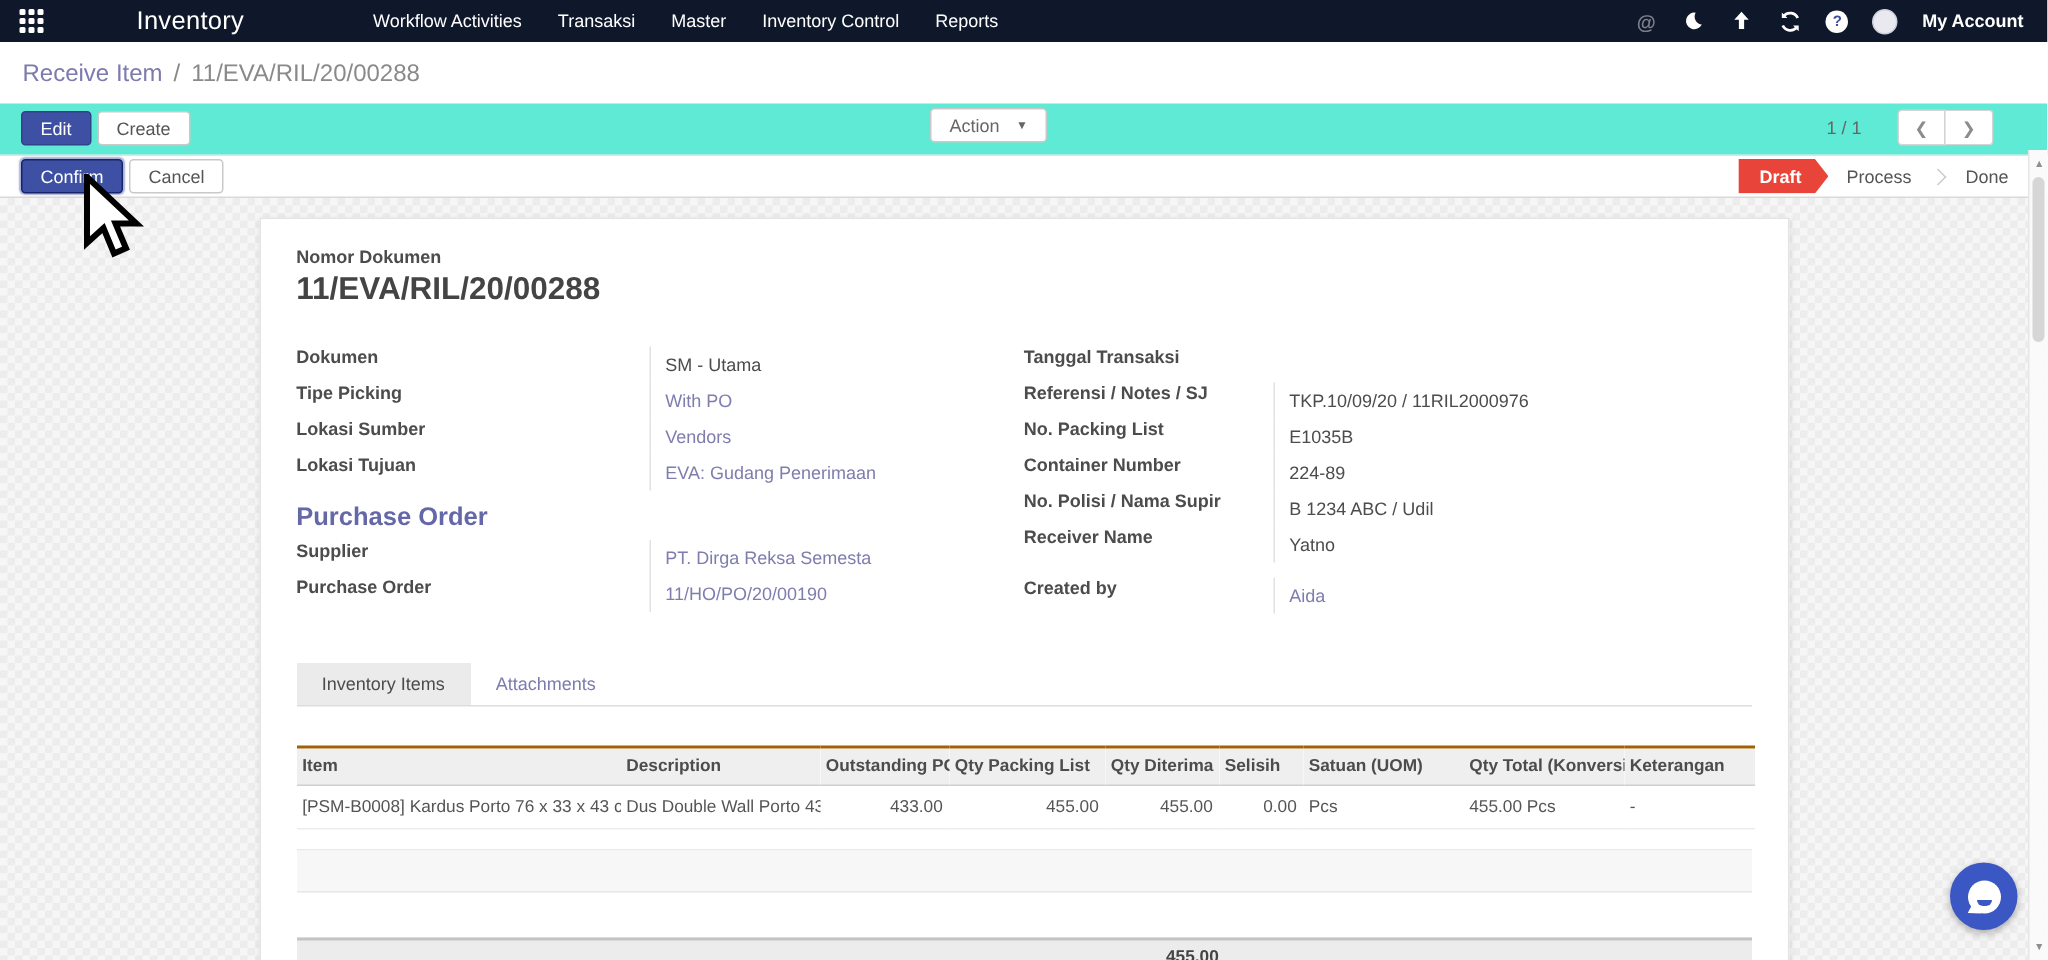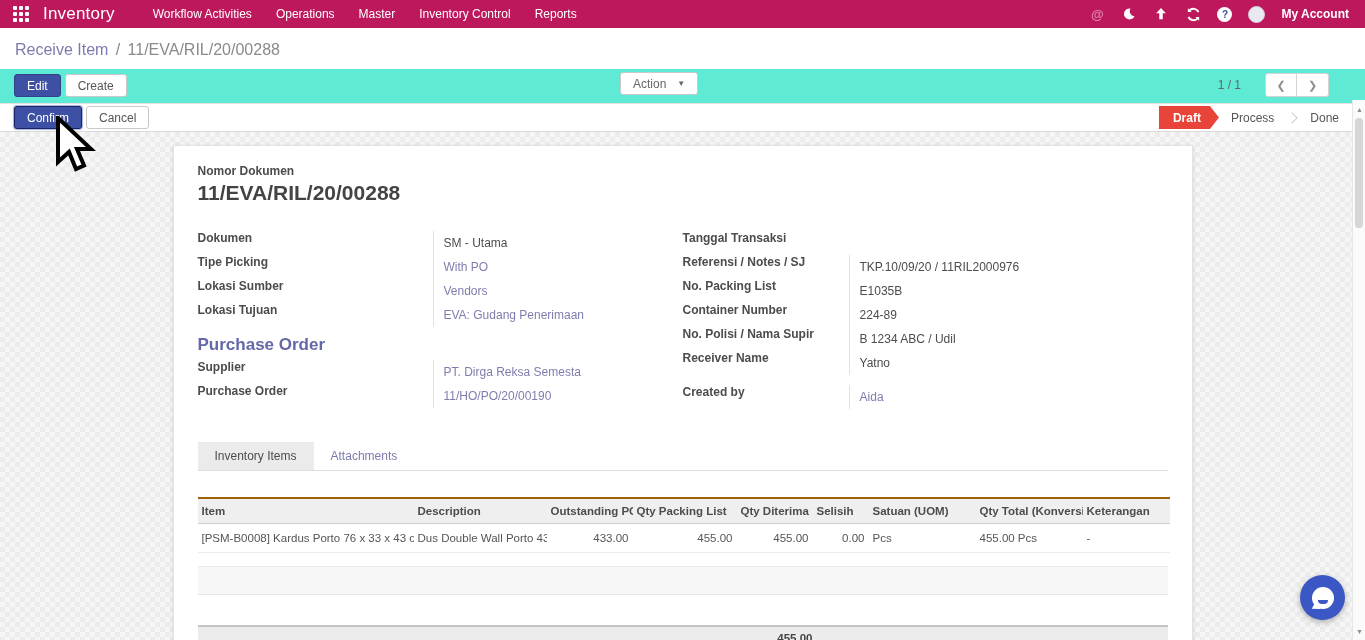--- a/index.html
+++ b/index.html
@@ -1,21 +1,21 @@
 <!DOCTYPE html>
 <html><head>
 <meta charset="utf-8">
 <style>
   * { margin:0; padding:0; box-sizing:border-box; }
   html,body { width:1365px; height:640px; overflow:hidden; background:#fff;
     font-family:"Liberation Sans", sans-serif; font-size:12px; color:#4c4c4c; }
   .screen { position:relative; width:1365px; height:640px; overflow:hidden; }
 
   
-  .navbar { height:28px; background:#be185d; display:flex; align-items:center; color:#fff; }
+  .navbar { height:28px; background:#0f172a; display:flex; align-items:center; color:#fff;gap:48px; }
   .grid-icon { display:grid; grid-template-columns:repeat(3,4px); grid-gap:2px; margin:0 14px 0 13px; cursor:pointer; }
   .grid-icon span { width:4px; height:4px; background:#fff; border-radius:1px; }
   .brand { font-size:17px; font-weight:400; letter-spacing:.2px; margin-right:26px; cursor:pointer; }
   .nav-menu { display:flex; align-items:center; height:100%; }
   .nav-item { padding:0 12px; height:100%; display:flex; align-items:center; cursor:pointer; font-size:12px; }
   .nav-right { margin-left:auto; display:flex; align-items:center; gap:16px; padding-right:16px; }
   .nav-ico { width:16px; height:16px; display:flex; align-items:center; justify-content:center; cursor:pointer; }
   .at-ico { opacity:.45; font-size:13px; font-weight:bold; }
   .help-circle { width:15px; height:15px; background:#fff; color:#3e4fa4; border-radius:50%;
     font-size:10px; font-weight:bold; display:flex; align-items:center; justify-content:center; }
@@ -130,21 +130,21 @@
         <span></span>
         <span></span>
         <span></span>
         <span></span>
         <span></span>
         <span></span>
     </div>
     <div class="brand">Inventory</div>
     <div class="nav-menu">
       <div class="nav-item">Workflow Activities</div>
-      <div class="nav-item">Operations</div>
+      <div class="nav-item">Transaksi</div>
       <div class="nav-item">Master</div>
       <div class="nav-item">Inventory Control</div>
       <div class="nav-item">Reports</div>
     </div>
     <div class="nav-right">
       <div class="nav-ico at-ico">@</div>
       <div class="nav-ico">
         <svg width="14" height="14" viewBox="0 0 24 24">
             <path fill="#fff" d="M14.5 2.5a9.5 9.5 0 1 0 7 13.5A9 9 0 0 1 14.5 2.5z"></path>
           </svg>

